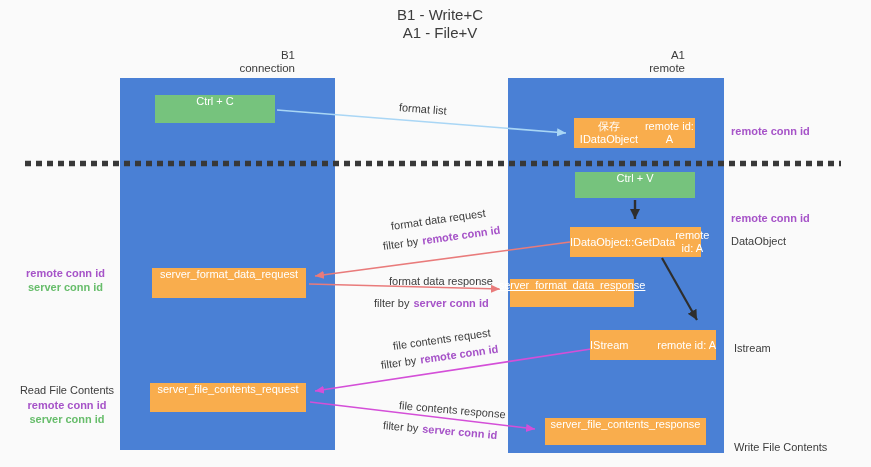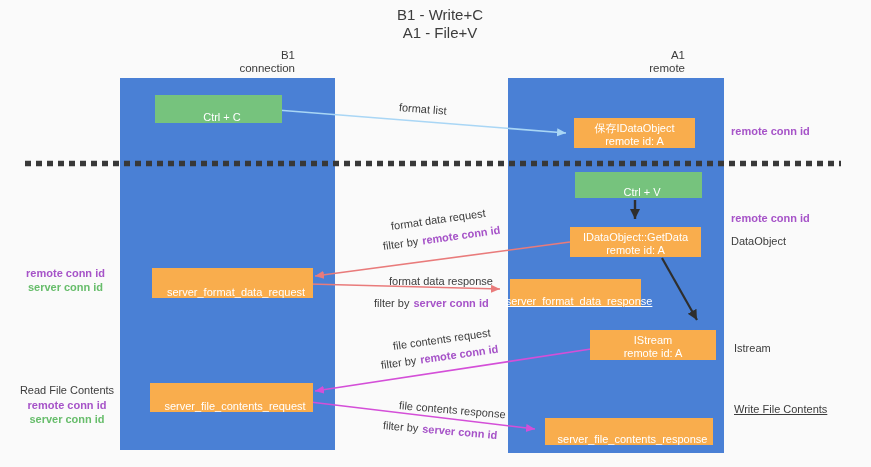--- a/index.html
+++ b/index.html
@@ -7,22 +7,22 @@
     position:relative;width:871px;height:467px;background:#fafafa;
     font-family:"Liberation Sans",sans-serif;color:#3c3c3c;overflow:hidden;
   }
   .abs{position:absolute;}
   .title{left:330px;top:6px;width:220px;text-align:center;font-size:15px;line-height:18px;color:#3c3c3c;z-index:4;}
   .col-header{top:49px;width:135px;text-align:right;font-size:11.5px;line-height:13px;z-index:4;}
   .lane{top:78px;width:215px;background:#4a80d5;z-index:1;}
   .box{z-index:3;text-align:center;color:#fff;font-size:11px;}
   .green{background:#76c37d;}
   .orange{background:#f9ad4d;}
-  .oneline{display:flex;align-items:flex-end;justify-content:center;padding-left:7px;}
-  .twoline{display:flex;flex-direction:column;align-items:center;justify-content:flex-end;line-height:13px;}
+  .oneline{display:flex;align-items:flex-start;justify-content:center;}
+  .twoline{display:flex;flex-direction:row;align-items:center;justify-content:space-between;line-height:13px;}
   .sidelab{z-index:4;font-size:11px;line-height:14px;}
   .purple{color:#a653c8;font-weight:bold;}
   .greenlab{color:#67bd6b;font-weight:bold;}
   .blacklab{color:#3c3c3c;font-weight:normal;}
   .flowlab{z-index:4;font-size:11px;white-space:nowrap;transform-origin:left center;}
   .fb{margin-right:4px;}
   svg.overlay{position:absolute;left:0;top:0;z-index:2;pointer-events:none;}
 </style>
 </head>
 <body>
@@ -118,21 +118,21 @@
   <div class="abs sidelab" style="left:12px;top:383px;width:110px;text-align:center;">
     <div class="blacklab" style="line-height:15px;">Read File Contents</div>
     <div class="purple">remote conn id</div>
     <div class="greenlab">server conn id</div>
   </div>
 
   <div class="abs sidelab purple" style="left:731px;top:124px;">remote conn id</div>
   <div class="abs sidelab purple" style="left:731px;top:211px;">remote conn id</div>
   <div class="abs sidelab blacklab" style="left:731px;top:234px;">DataObject</div>
   <div class="abs sidelab blacklab" style="left:734px;top:341px;">Istream</div>
-  <div class="abs sidelab blacklab" style="left:734px;top:402px;text-decoration:underline;">Write File Contents</div>
+  <div class="abs sidelab blacklab" style="left:734px;top:440px;">Write File Contents</div>
 
   <div class="abs flowlab" style="left:399px;top:101px;transform:rotate(4.5deg);">format list</div>
 
   <div class="abs flowlab" style="left:391px;top:220px;transform:rotate(-8deg);">format data request</div>
   <div class="abs flowlab" style="left:383px;top:240px;transform:rotate(-8deg);">
     <span class="fb">filter by</span><span class="purple">remote conn id</span>
   </div>
 
   <div class="abs flowlab" style="left:389px;top:275px;">format data response</div>
   <div class="abs flowlab" style="left:374px;top:297px;">

